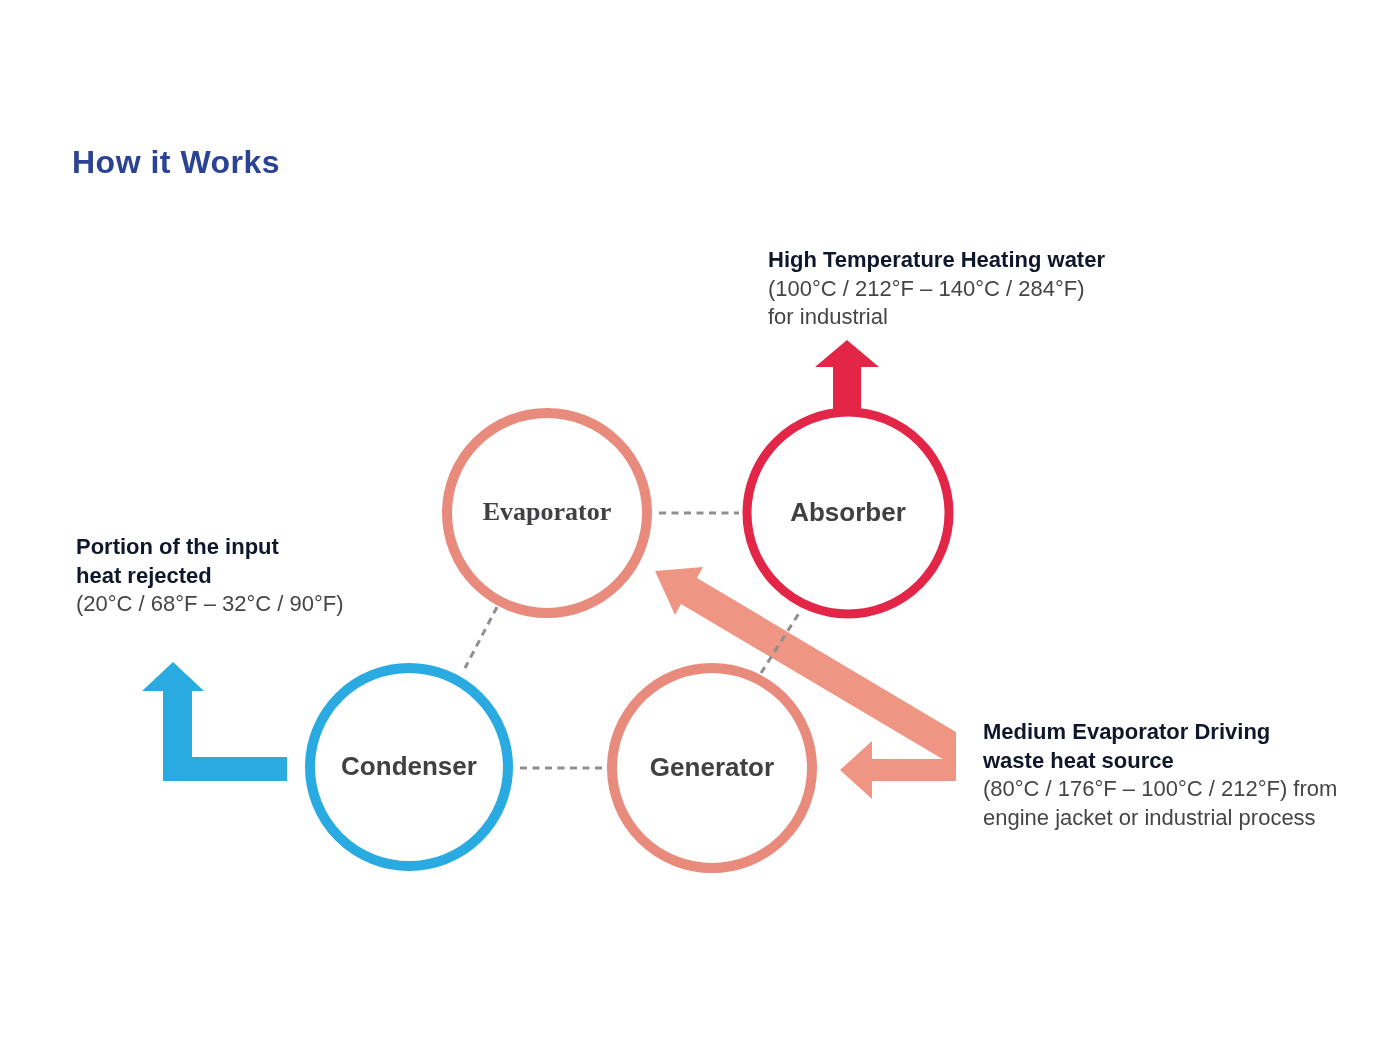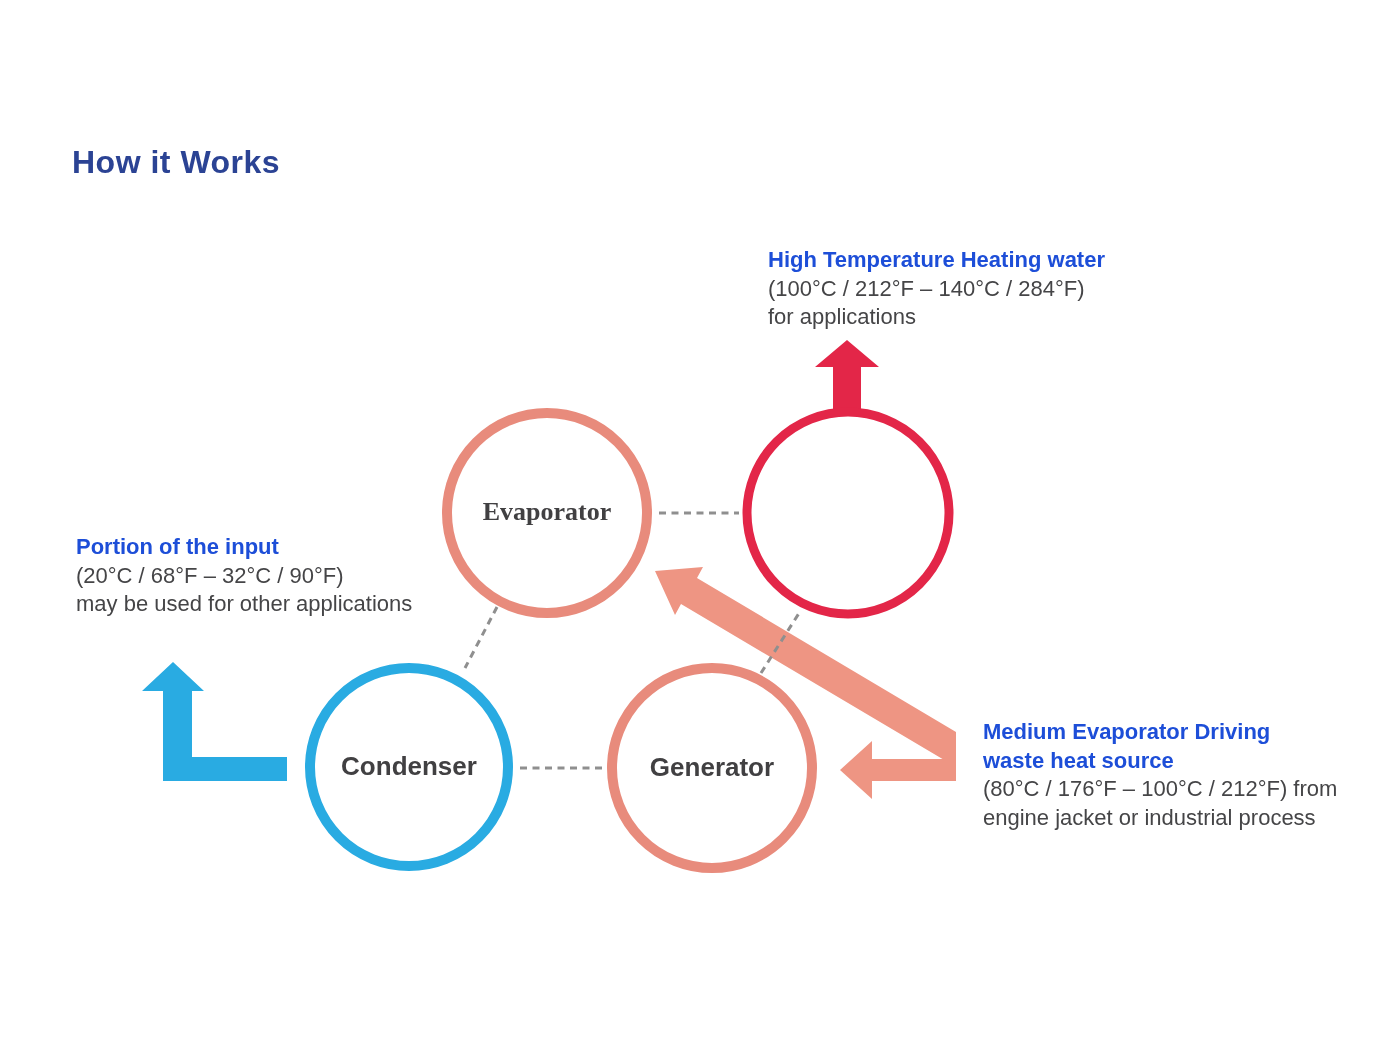--- a/index.html
+++ b/index.html
@@ -36,21 +36,21 @@
   .node-label.absorber   { left: 718px; top: 497px; }
   .node-label.condenser  { left: 279px; top: 751px; }
   .node-label.generator  { left: 582px; top: 752px; }
 
   .note {
     position: absolute;
     font-size: 22px;
     line-height: 28.5px;
     color: #454547;
   }
-  .note .b { font-weight: bold; color: #1d4ed8; }
+  .note .b { font-weight: bold; color: #0f172a; }
   .note.high-temp     { left: 748px; top: 246px; }
   .note.heat-rejected { left: 56px;  top: 533px; }
   .note.medium-temp   { left: 963px; top: 718px; }
 </style>
 </head>
 <body>
 
 <div class="canvas">
 
   <svg class="diagram-svg" width="1380" height="1037" viewBox="0 0 1380 1037">
@@ -72,33 +72,34 @@
       <line x1="639" y1="513" x2="719" y2="513"></line>
       <line x1="477" y1="607" x2="445" y2="668"></line>
       <line x1="500" y1="768" x2="583" y2="768"></line>
       <line x1="741" y1="673" x2="781" y2="610"></line>
     </g>
   </svg>
 
   <div class="page-title">How it Works</div>
 
   <div class="node-label evaporator">Evaporator</div>
+  <div class="node-label absorber">Absorber</div>
   <div class="node-label generator">Generator</div>
   <div class="node-label condenser">Condenser</div>
 
   <div class="note high-temp">
     <div class="b">High Temperature Heating water</div>
     <div>(100°C / 212°F – 140°C / 284°F)</div>
-    <div>for applications</div>
+    <div>for industrial</div>
   </div>
 
   <div class="note heat-rejected">
     <div class="b">Portion of the input</div>
+    <div class="b">heat rejected</div>
     <div>(20°C / 68°F – 32°C / 90°F)</div>
-    <div>may be used for other applications</div>
   </div>
 
   <div class="note medium-temp">
     <div class="b">Medium Evaporator Driving</div>
     <div class="b">waste heat source</div>
     <div>(80°C / 176°F – 100°C / 212°F) from</div>
     <div>engine jacket or industrial process</div>
   </div>
 
 </div>

